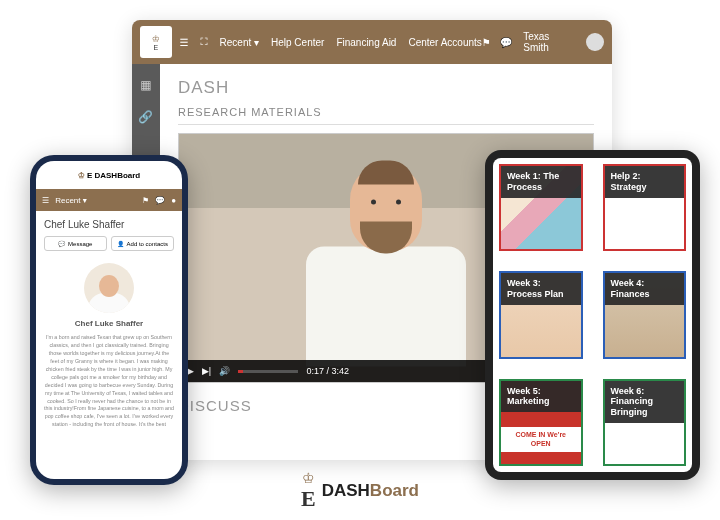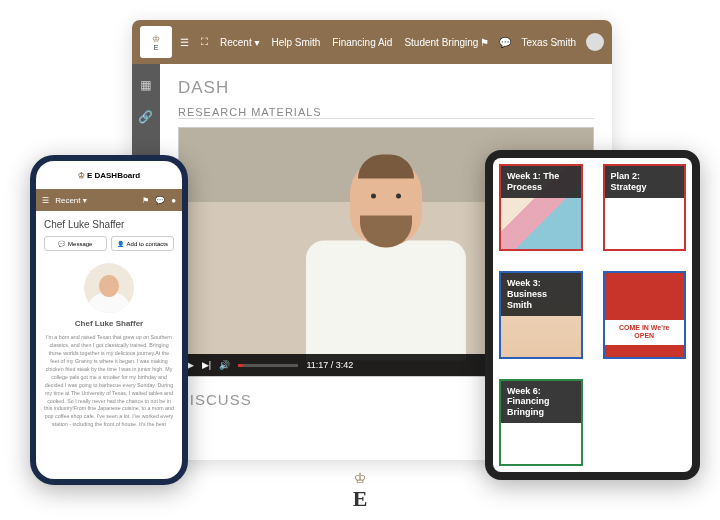--- a/index.html
+++ b/index.html
@@ -8,21 +8,21 @@
 .d-header{height:44px;background:#8c6f4f;display:flex;align-items:center;padding:0 8px;color:#fff;font-size:10px}
 .d-logo{width:32px;height:32px;background:#fff;border-radius:3px;display:flex;align-items:center;justify-content:center;margin-right:8px;font-size:7px;color:#333;flex-direction:column}
 .d-logo .crown{font-size:9px;color:#8c6f4f}
 .d-nav{display:flex;gap:12px;align-items:center;flex:1}
 .d-nav-item{cursor:pointer;white-space:nowrap}
 .d-right{display:flex;gap:10px;align-items:center}
 .d-avatar{width:18px;height:18px;background:#ddd;border-radius:50%}
 .d-sidebar{position:absolute;left:0;top:44px;width:28px;height:396px;background:#5a5a5a;display:flex;flex-direction:column;align-items:center;padding-top:14px;gap:18px;color:#ccc;font-size:12px}
 .d-main{position:absolute;left:28px;top:44px;right:0;bottom:0;padding:14px 18px;overflow:hidden}
 .d-title{font-size:17px;color:#999;font-weight:400;letter-spacing:1px;margin-bottom:8px}
-.d-sub{font-size:11px;color:#888;letter-spacing:1px;margin-bottom:8px;border-bottom:1px solid #ddd;}
+.d-sub{font-size:11px;color:#888;letter-spacing:1px;margin-bottom:8px;border-bottom:1px solid #ddd;padding-bottom:6px}
 .video{width:100%;height:250px;background:#2a2a2a;position:relative;border:1px solid #ccc}
 .video-scene{position:absolute;inset:0;background:linear-gradient(#b8b0a0 0%,#b8b0a0 30%,#d4c8b8 30%,#d4c8b8 100%)}
 .chef{position:absolute;left:50%;top:50%;transform:translate(-50%,-45%);width:170px;height:210px}
 .chef-head{width:72px;height:88px;background:#e6b896;border-radius:40px 40px 35px 35px;margin:0 auto;position:relative}
 .chef-hair{position:absolute;top:-3px;left:8px;right:8px;height:24px;background:#7a5a3f;border-radius:30px 30px 0 0}
 .chef-beard{position:absolute;bottom:-2px;left:10px;right:10px;height:32px;background:#8a6a4a;border-radius:0 0 25px 25px}
 .chef-eyes{position:absolute;top:36px;left:0;right:0;display:flex;justify-content:center;gap:20px}
 .chef-eye{width:5px;height:5px;background:#333;border-radius:50%}
 .chef-body{width:160px;height:120px;background:#f5f5f0;border-radius:18px 18px 0 0;margin:0 auto;margin-top:-5px}
 .video-bar{position:absolute;bottom:0;left:0;right:0;height:22px;background:rgba(0,0,0,.85);display:flex;align-items:center;padding:0 8px;gap:8px;color:#fff;font-size:9px}
@@ -73,23 +73,23 @@
 <div class="desktop">
   <div class="d-header">
     <div class="d-logo">
         <span class="crown">♔</span>
         <span>E</span>
       </div>
     <div class="d-nav">
       <span class="icon">☰</span>
       <span class="icon">⛶</span>
       <span class="d-nav-item">Recent ▾</span>
-      <span class="d-nav-item">Help Smith</span>
+      <span class="d-nav-item">Help Center</span>
       <span class="d-nav-item">Financing Aid</span>
-      <span class="d-nav-item">Student Bringing</span>
+      <span class="d-nav-item">Center Accounts</span>
     </div>
     <div class="d-right">
       <span class="icon">⚑</span>
       <span class="icon">💬</span>
       <span>Texas Smith</span>
       <div class="d-avatar"></div>
     </div>
   </div>
   <div class="d-sidebar">
     <span>▦</span>
@@ -110,21 +110,21 @@
               <div class="chef-beard"></div>
             </div>
           <div class="chef-body"></div>
         </div>
       </div>
       <div class="video-bar">
         <span>▶</span>
         <span>▶|</span>
         <span>🔊</span>
         <div class="progress"></div>
-        <span>11:17 / 3:42</span>
+        <span>0:17 / 3:42</span>
       </div>
     </div>
     <div class="d-discuss">DISCUSS</div>
   </div>
 </div>
 
 <div class="phone">
   <div class="phone-screen">
     <div class="p-top"><span class="crown">♔</span><span>E</span>&nbsp;<span>DASH</span><span>Board</span></div>
     <div class="p-bar">
@@ -148,38 +148,44 @@
 </div>
 
 <div class="tablet">
   <div class="t-screen">
     <div class="t-card">
         <div class="t-img t1"></div>
         <div class="t-label">Week 1: The Process</div>
       </div>
     <div class="t-card">
         <div class="t-img t2"></div>
-        <div class="t-label">Plan 2: Strategy</div>
+        <div class="t-label">Help 2: Strategy</div>
       </div>
     <div class="t-card">
         <div class="t-img t3"></div>
-        <div class="t-label">Week 3: Business Smith</div>
+        <div class="t-label">Week 3: Process Plan</div>
+      </div>
+    <div class="t-card">
+        <div class="t-img t4"></div>
+        <div class="t-label">Week 4: Finances</div>
       </div>
     <div class="t-card">
         <div class="t-img t5">
           <div class="t5-sign">COME IN
 We're
 OPEN</div>
         </div>
+        <div class="t-label">Week 5: Marketing</div>
       </div>
     <div class="t-card">
         <div class="t-img t6"></div>
         <div class="t-label">Week 6: Financing Bringing</div>
       </div>
   </div>
 </div>
 
 <div class="brand">
   <div class="brand-logo">
       <span class="crown">♔</span>
       <span class="brand-e">E</span>
     </div>
+  <div class="brand-txt"><span>DASH</span><span class="b">Board</span></div>
 </div>
 
 </body></html>

